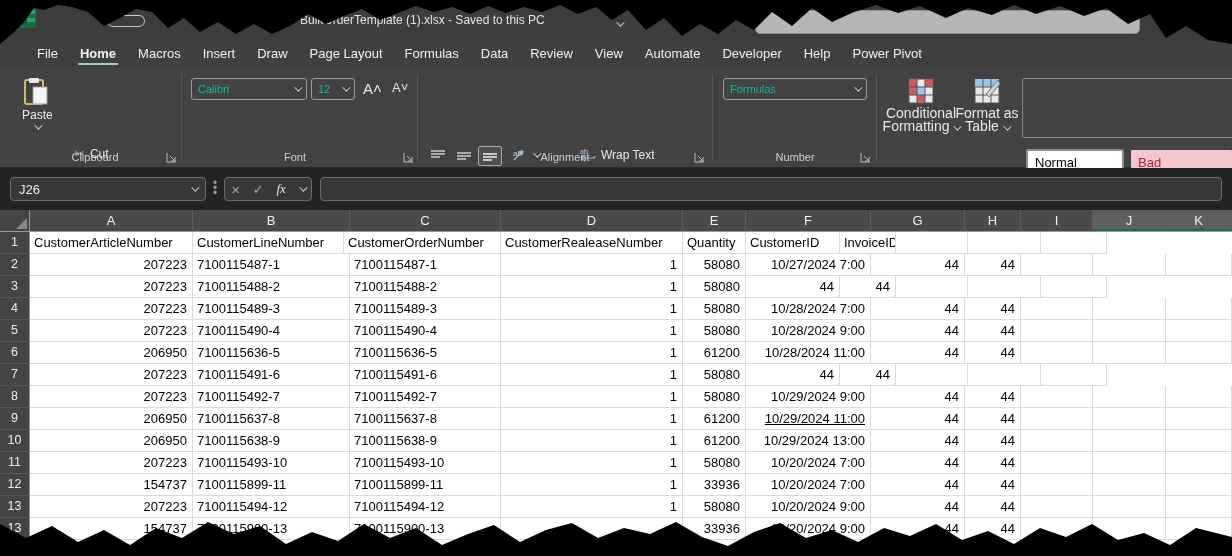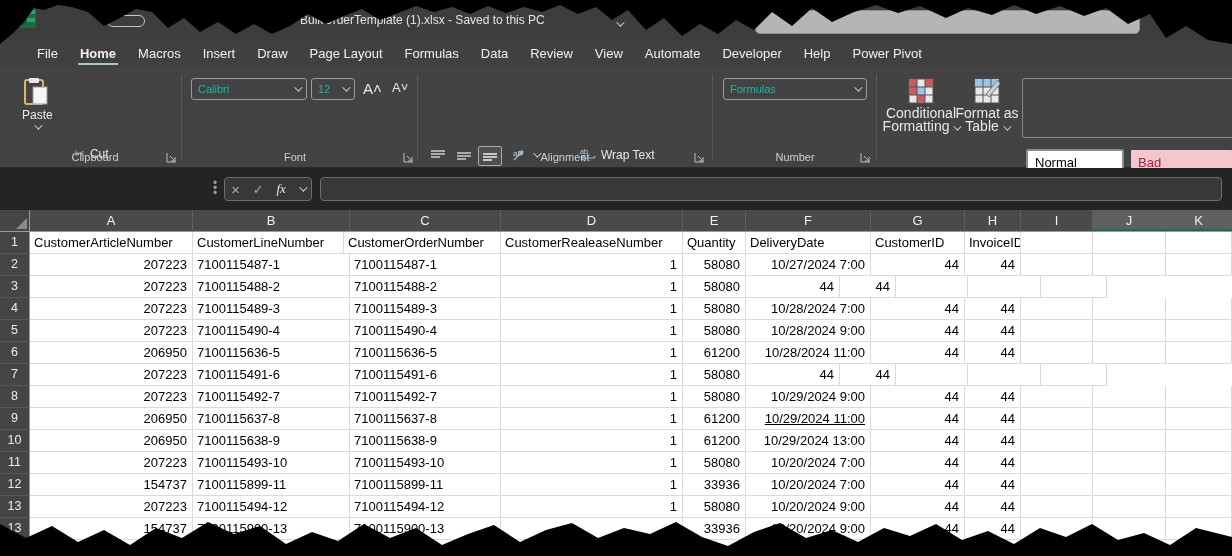--- a/index.html
+++ b/index.html
@@ -318,20 +318,24 @@
     <div class="gallery-frame"></div>
     <div id="gallery"></div>
     <div class="glabel" style="left:1010px; width:110px;">Styles</div>
   <div class="style-cell sel" style="left: 1027px; top: 82px; background: rgb(255, 255, 255); color: rgb(0, 0, 0); width: 96px;">Normal</div>
       <div class="style-cell" style="left: 1131px; top: 82px; background: rgb(244, 198, 206); color: rgb(168, 30, 74); width: 101px;">Bad</div>
       <div class="style-cell" style="left: 1027px; top: 110px; background: rgb(201, 231, 205); color: rgb(44, 124, 71);">Good</div>
       <div class="style-cell" style="left: 1131px; top: 110px; background: rgb(250, 227, 160); color: rgb(156, 106, 0); width: 101px;">Neutral</div>
     </div>
 
   <div class="fbar">
+    <div class="fbox namebox">
+      <span>J26</span>
+      <span class="chev" style="margin-left:auto;"></span>
+    </div>
     <div class="vdots">•<br>•<br>•</div>
     <div class="fbox fxgrp">
       <span style="font-size:15px;">×</span>
       <span style="font-size:13px;">✓</span>
       <span style="font-style:italic; color:#e6e6e6; font-family:'Liberation Serif',serif;">fx</span>
       <span class="chev"></span>
     </div>
     <div class="fbox finput">
       <span></span>
     </div>
@@ -354,21 +358,20 @@
         <div class="colhead selcol" style="width: 73px;">J</div>
         <div class="colhead selcol" style="width: 66px;">K</div>
       </div>
       <div class="srow">
         <div class="rowhead">1</div>
         <div class="cell al" style="width: 163px;">CustomerArticleNumber</div>
         <div class="cell al" style="width: 151px;">CustomerLineNumber</div>
         <div class="cell al" style="width: 157px;">CustomerOrderNumber</div>
         <div class="cell al" style="width: 182px;">CustomerRealeaseNumber</div>
         <div class="cell al" style="width: 63px;">Quantity</div>
-        <div class="cell al" style="width: 125px;">DeliveryDate</div>
         <div class="cell al" style="width: 94px;">CustomerID</div>
         <div class="cell al" style="width: 56px;">InvoiceID</div>
         <div class="cell al" style="width: 72px;"></div>
         <div class="cell al" style="width: 73px;"></div>
         <div class="cell al" style="width: 66px;"></div>
       </div>
       <div class="srow">
         <div class="rowhead">2</div>
         <div class="cell ar" style="width: 163px;">207223</div>
         <div class="cell al" style="width: 157px;">7100115487-1</div>

